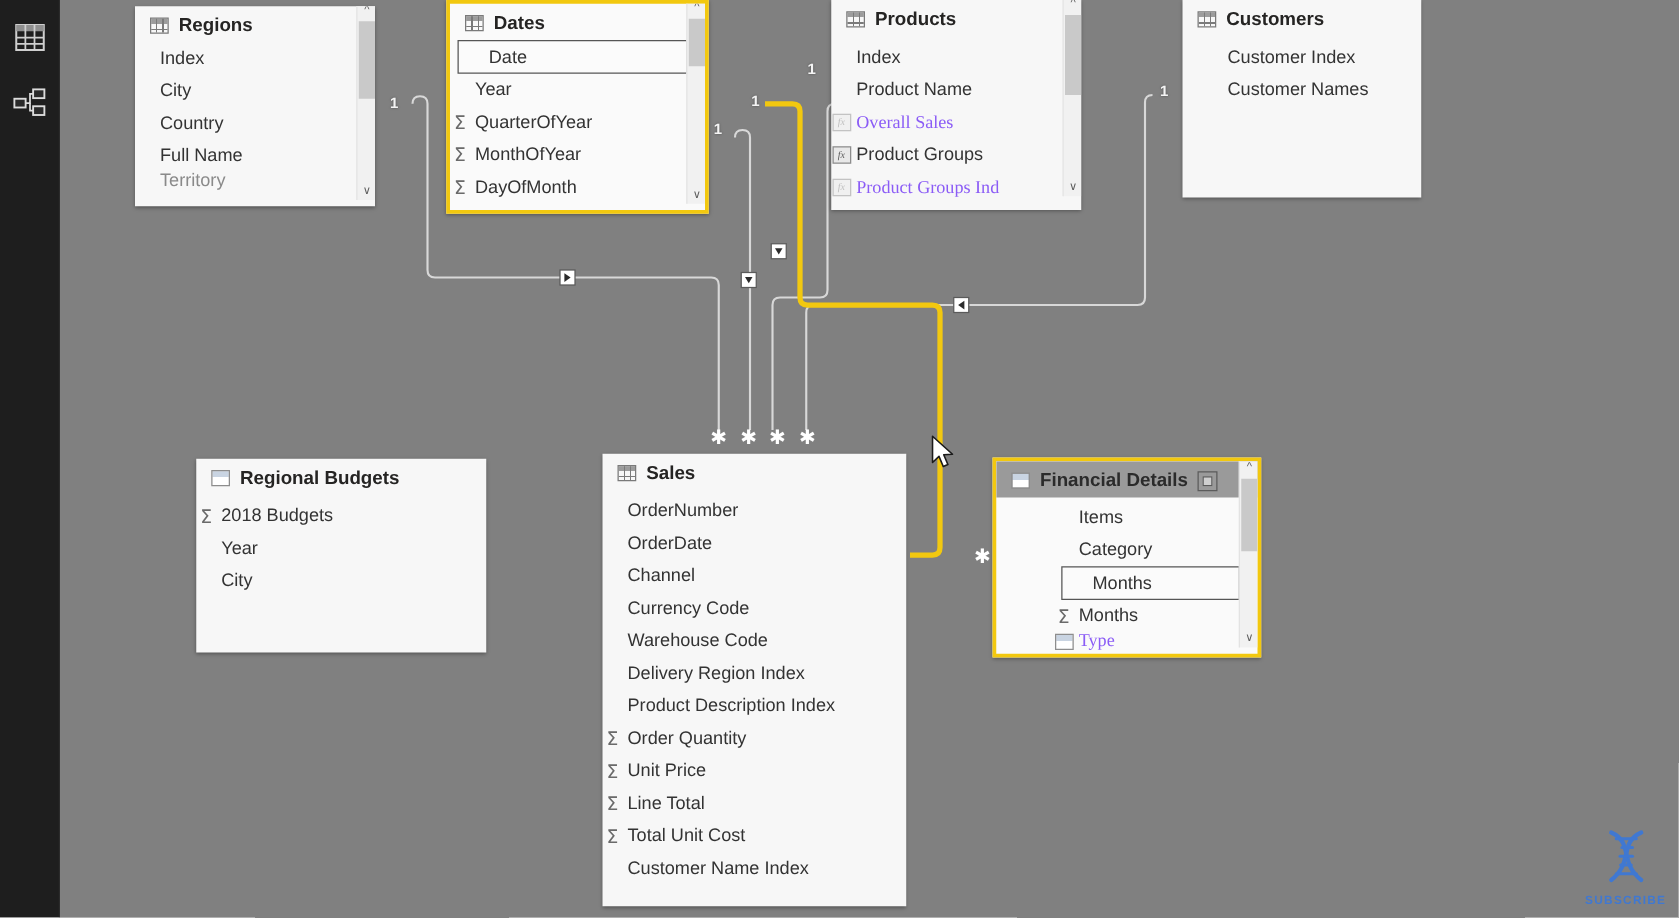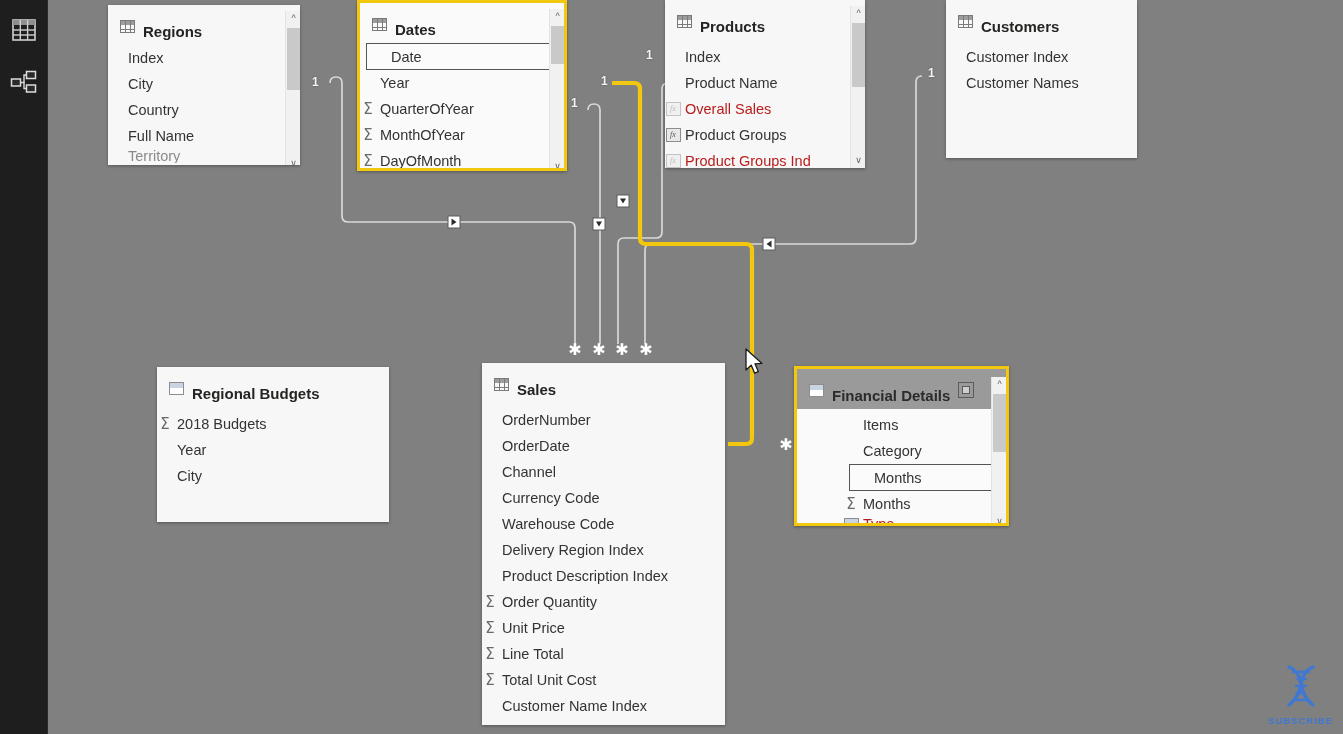--- a/index.html
+++ b/index.html
@@ -48,35 +48,35 @@
   .tbl-hdr {
     display: flex; align-items: center;
     padding: 7px 10px 5px 12px;
     gap: 8px;
     font-size: 15px;
     font-weight: bold;
     color: #252423;
     background: transparent;
   }
   .tbl-hdr.shaded { background: #9a9a9a; color: #2b2b2b; }
-  .tbl-title { white-space: nowrap; margin-top: 11px; }
+  .tbl-title { white-space: nowrap; }
 
   .tbl-body { position: relative; }
   .fields { list-style: none; margin: 0; padding: 0 0 8px 0; }
   .fld {
     display: flex; align-items: center;
     height: 26px;
     padding-left: 20px;
     font-size: 14.5px;
     color: #333;
     white-space: nowrap;
   }
   .fld .gi { width: 20px; margin-left: -22px; margin-right: 2px; display:inline-flex; align-items:center; justify-content:center; }
   .fld .lbl { display:inline-block; }
-  .fld.dim .lbl { color: #b91c1c; }
+  .fld.dim .lbl { color: #8b5cf6; font-family: Liberation Serif, serif; }
   .fld.selfld {
     background: #fbfbfb;
     border: 1px solid #555;
     margin: 0 14px 0 6px;
     padding-left: 24px;
     height: 27px;
   }
   .sigma { font-size: 15px; color: #6a6a6a; font-family: "DejaVu Sans", sans-serif; }
 
   
@@ -334,21 +334,21 @@
       </div>
     </div>
   </div>
 
   <div class="tbl" style="left:946px; top:0px; width:191px; height:158px;">
     <div class="tbl-hdr">
       <span class="tblico"></span>
       <span class="tbl-title">Customers</span>
     </div>
     <div class="tbl-body">
-      <ul class="fields" style="padding-top:4px;">
+      <ul class="fields" style="padding-top:4px;margin-left:16px;">
         <li class="fld">
             <span class="lbl">Customer Index</span>
           </li>
         <li class="fld">
             <span class="lbl">Customer Names</span>
           </li>
       </ul>
     </div>
   </div>
 

